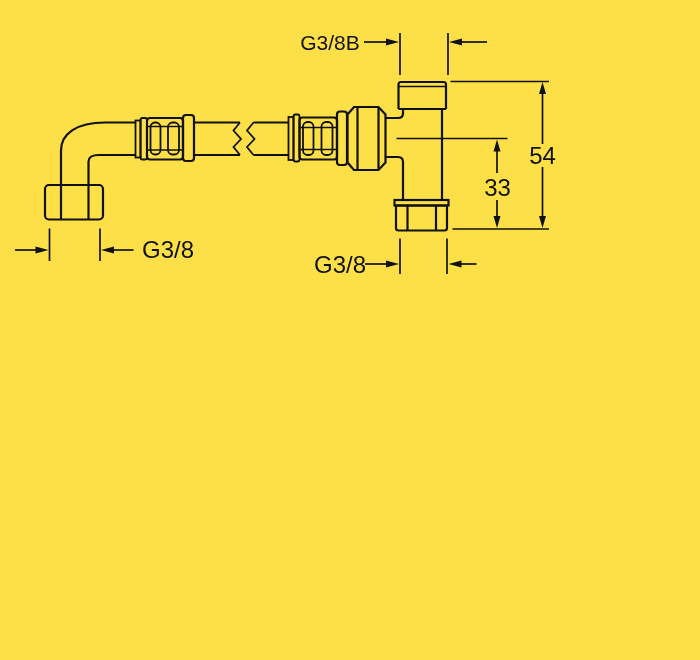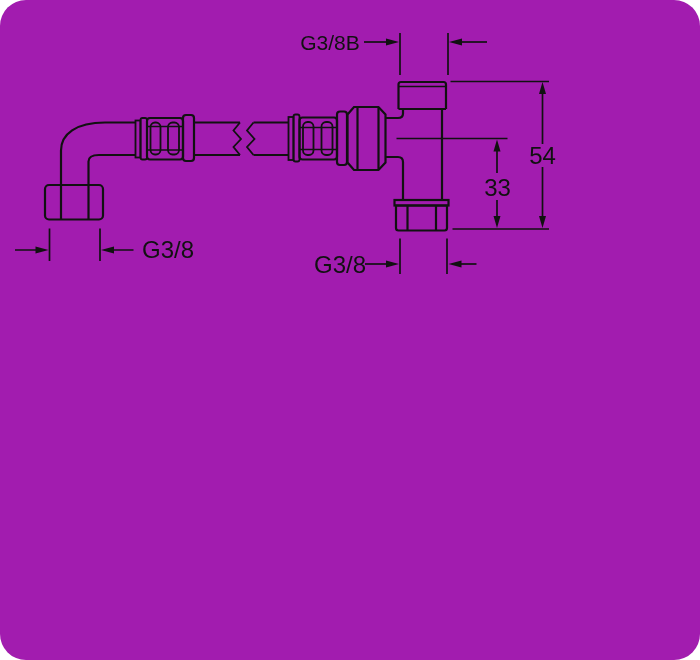--- a/index.html
+++ b/index.html
@@ -1,19 +1,18 @@
 <!DOCTYPE html>
 <html><head>
 <meta charset="utf-8">
 <style>
   html,body{margin:0;padding:0;background:#ffffff;}
   #canvas{
-    position:relative;width:700px;height:660px;background:#a21caf;overflow:hidden;
+    position:relative;width:700px;height:660px;background:#fde047;overflow:hidden;
     font-family:"Liberation Sans", sans-serif;
-    border-radius:26px;
   }
   svg{position:absolute;left:0;top:0;}
   .outline{fill:none;stroke:#111111;stroke-width:2.2;stroke-linejoin:miter;stroke-linecap:butt;}
   .outline-thin{fill:none;stroke:#111111;stroke-width:1.8;}
   .inner-line{fill:none;stroke:#111111;stroke-width:1.6;}
   .dim-line{fill:none;stroke:#111111;stroke-width:1.7;}
   .arrow{fill:#111111;stroke:none;}
   .dim-text{fill:#111111;font-family:"Liberation Sans", sans-serif;font-size:24px;}
   .dim-text-sm{fill:#111111;font-family:"Liberation Sans", sans-serif;font-size:21px;}
   .mid{text-anchor:middle;}

